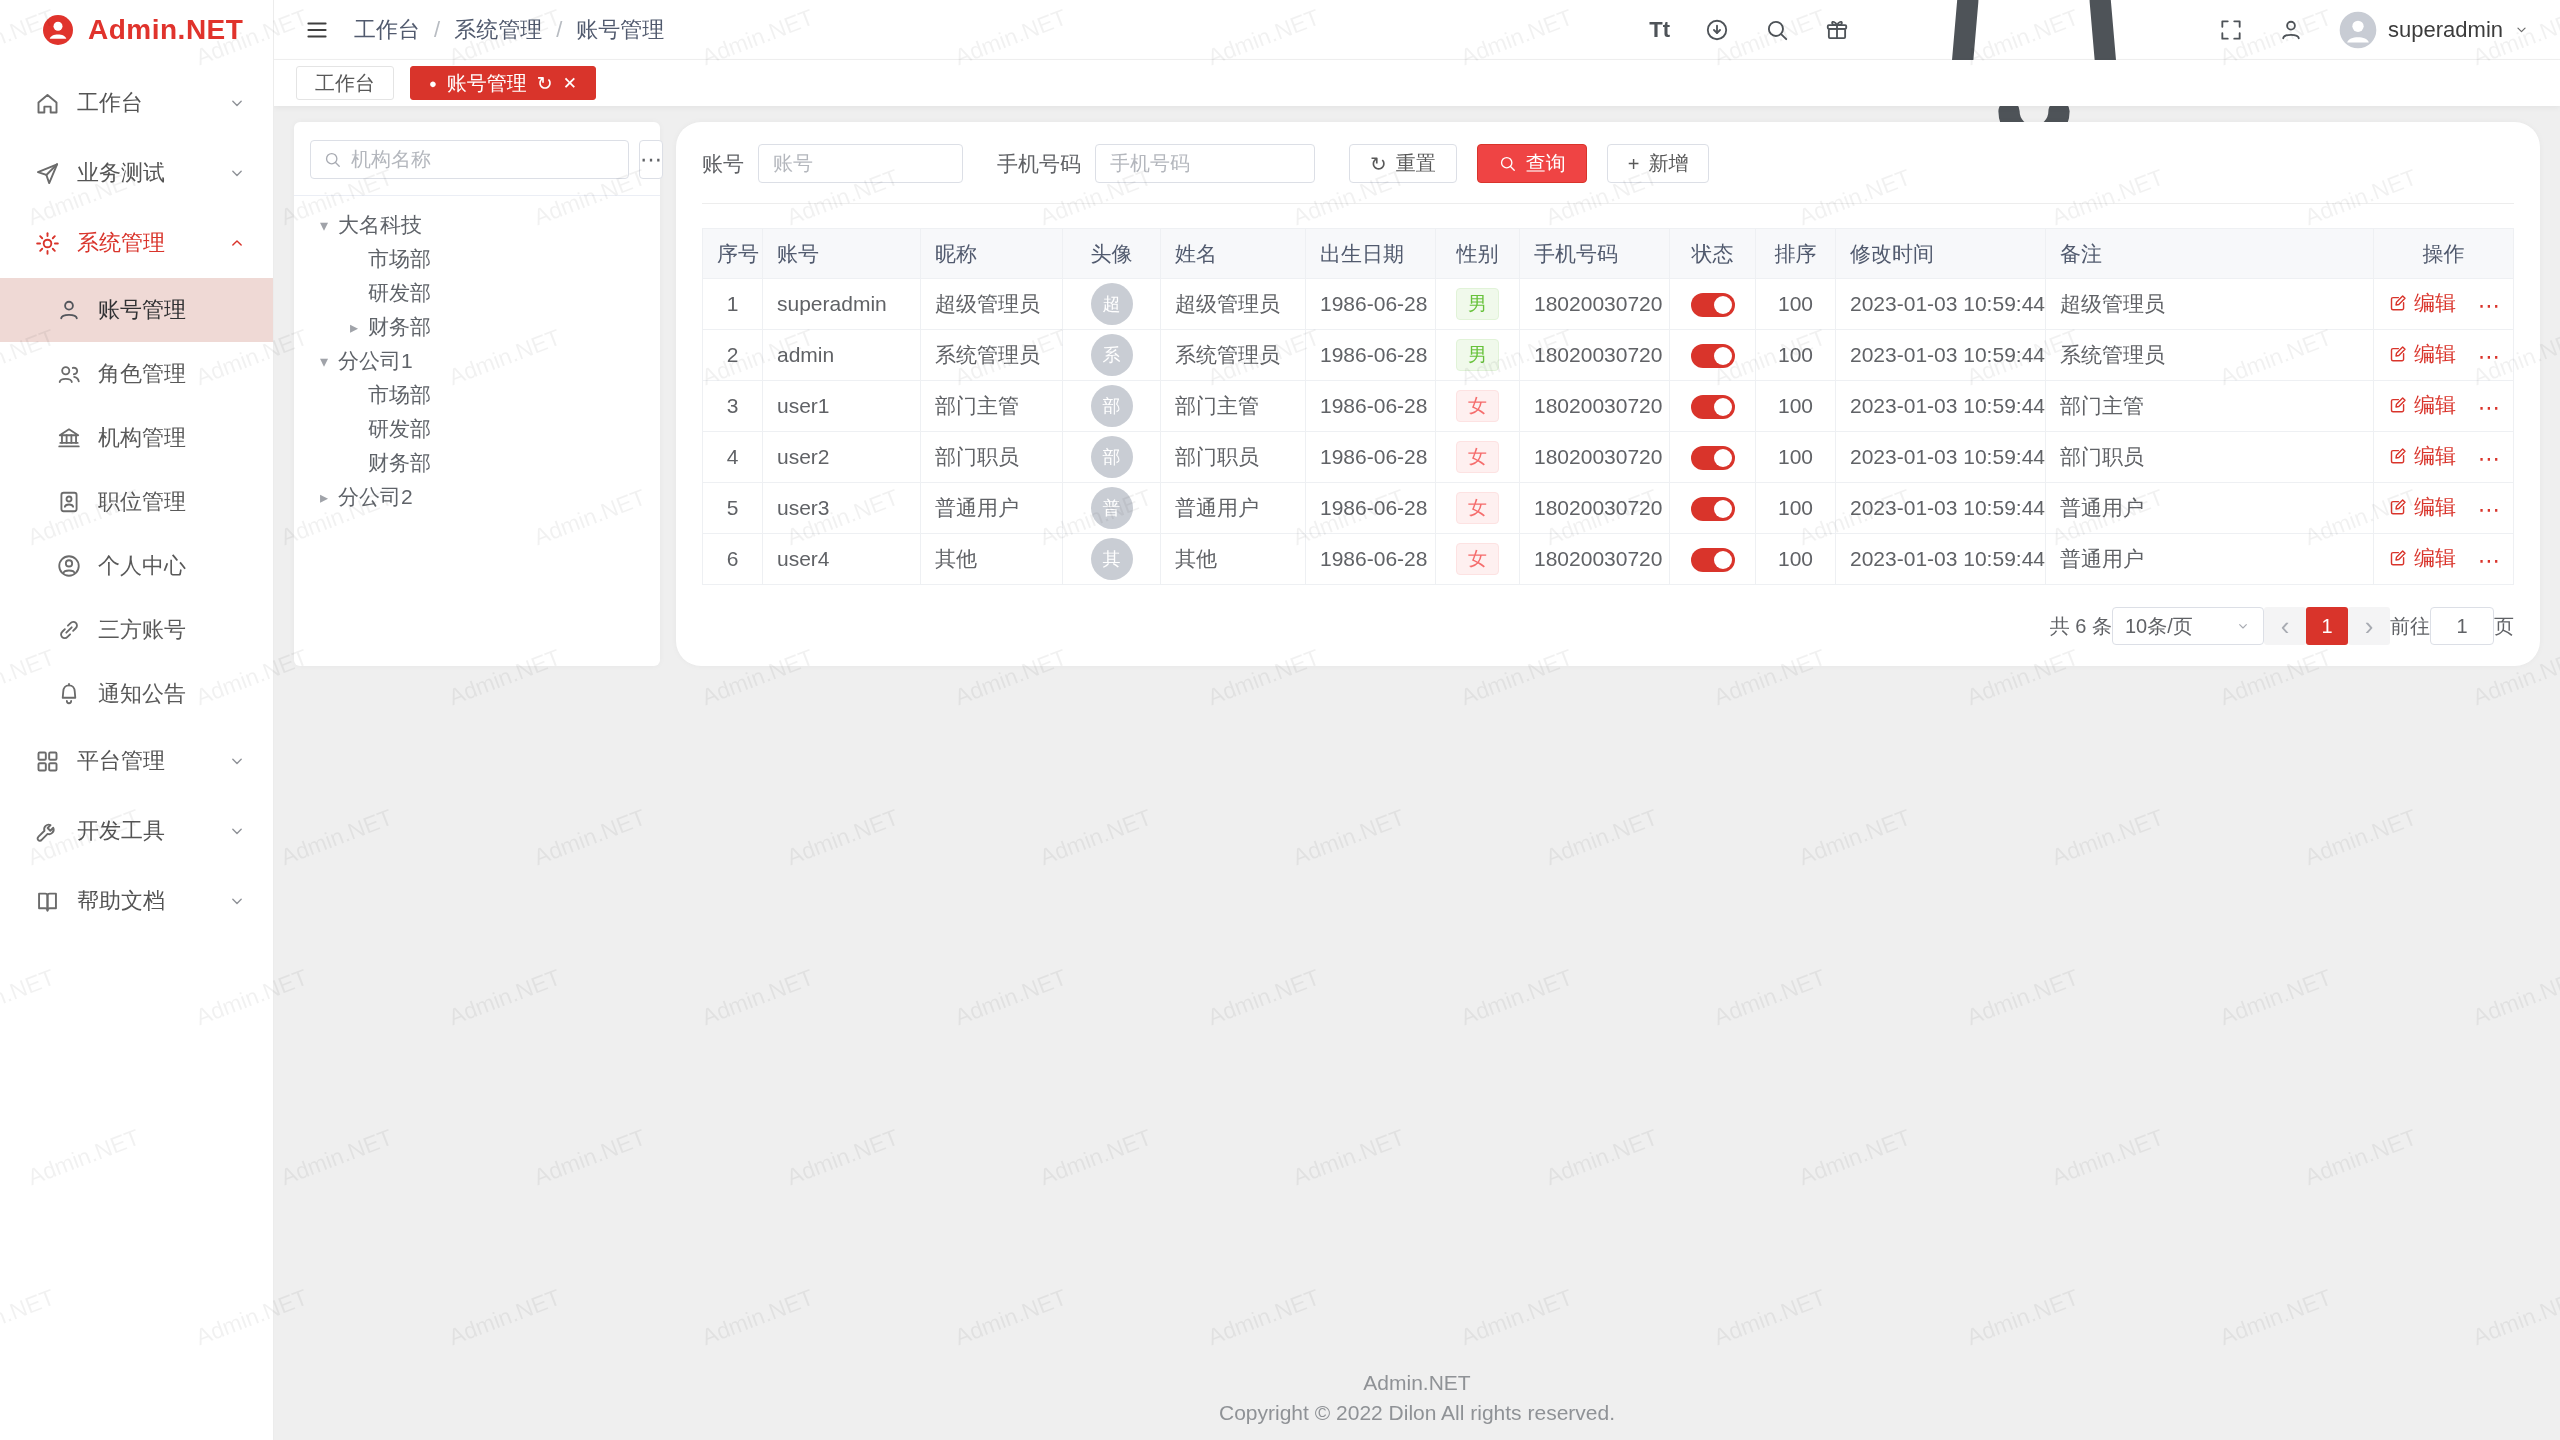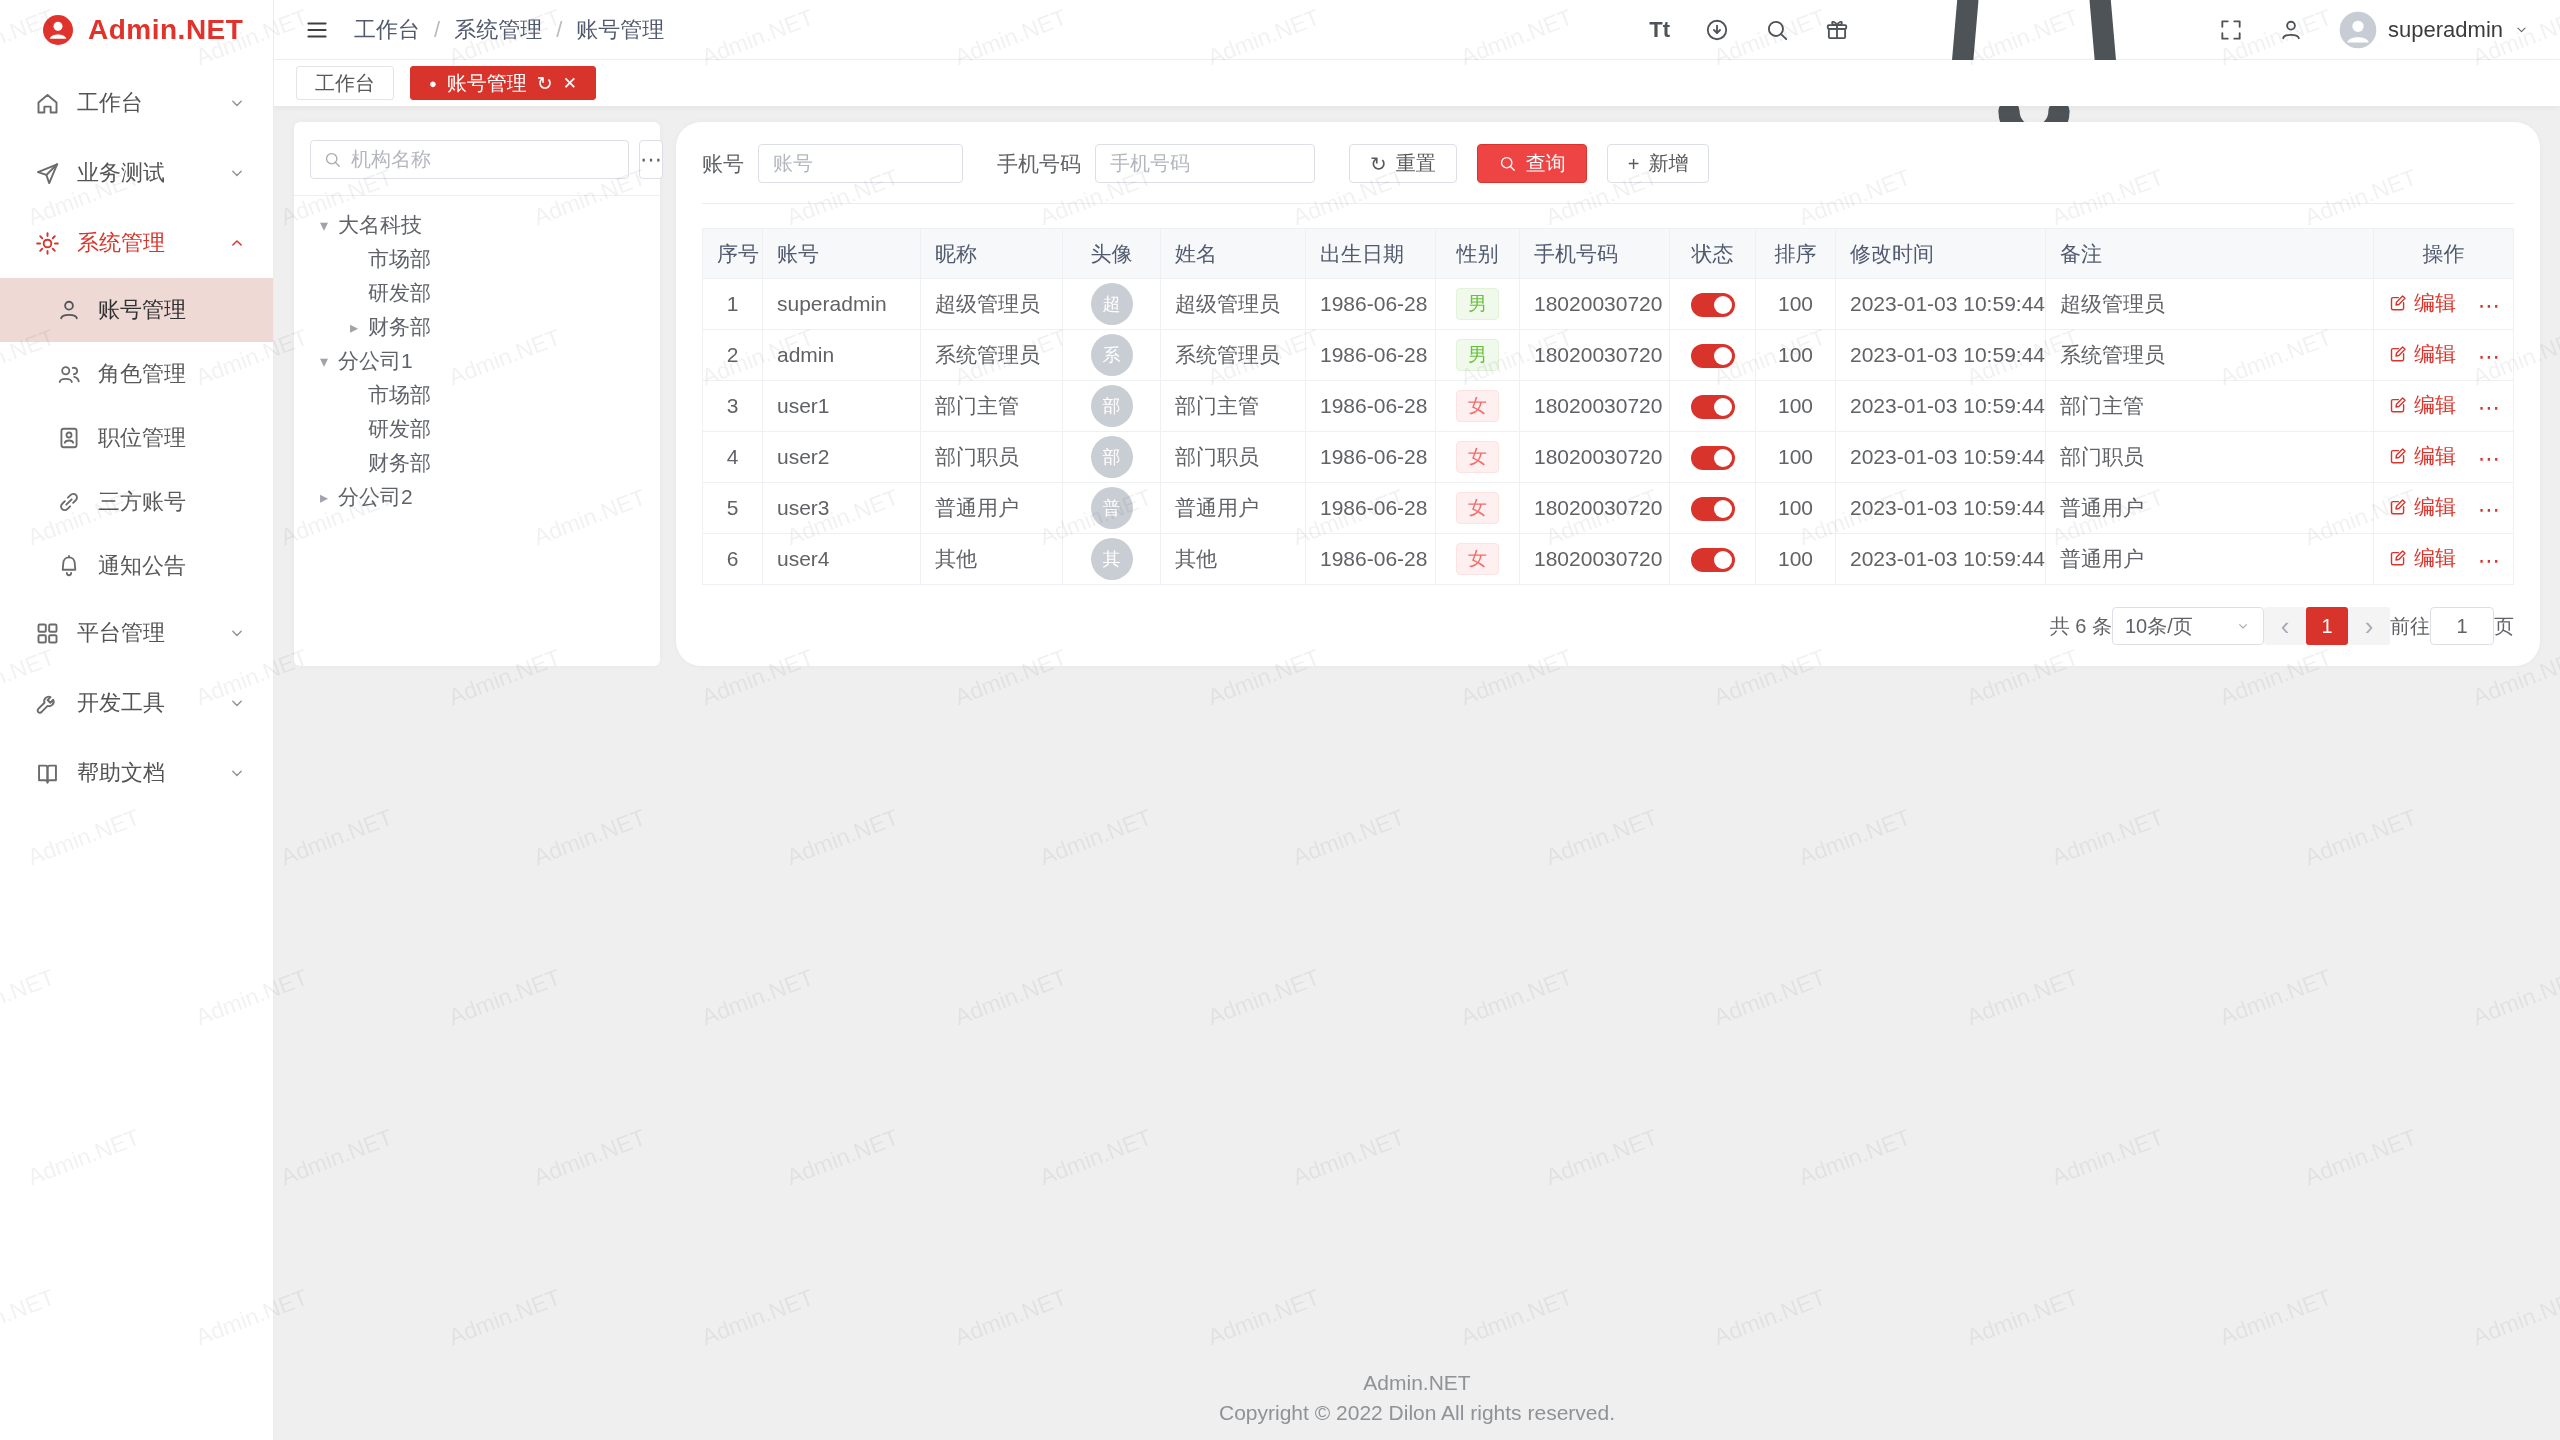--- a/index.html
+++ b/index.html
@@ -198,28 +198,52 @@
               <svg viewBox="0 0 24 24" fill="none" stroke="currentColor" stroke-width="1.7" stroke-linecap="round" stroke-linejoin="round">
                 <circle cx="9" cy="9" r="3.3"></circle>
                 <path d="M3.4 19.4c.7-3.8 10.5-3.8 11.2 0"></path>
                 <path d="M15.5 6.4a3 3 0 1 1 1 5.8"></path>
                 <path d="M16.8 14.6c2.4.5 3.8 1.9 4.2 4.2"></path>
               </svg>
             </span>
           <span class="m-label">角色管理</span>
         </div>
         <div class="submenu-item">
+          <span class="m-icon" data-icon="bank">
+              <svg viewBox="0 0 24 24" fill="none" stroke="currentColor" stroke-width="1.7" stroke-linecap="round" stroke-linejoin="round">
+                <path d="M3.5 9.5 12 4l8.5 5.5z"></path>
+                <line x1="5.5" y1="9.5" x2="5.5" y2="16.5"></line>
+                <line x1="9.8" y1="9.5" x2="9.8" y2="16.5"></line>
+                <line x1="14.2" y1="9.5" x2="14.2" y2="16.5"></line>
+                <line x1="18.5" y1="9.5" x2="18.5" y2="16.5"></line>
+                <line x1="4" y1="16.5" x2="20" y2="16.5"></line>
+                <line x1="3" y1="19.8" x2="21" y2="19.8"></line>
+              </svg>
+            </span>
+          <span class="m-label">机构管理</span>
+        </div>
+        <div class="submenu-item">
           <span class="m-icon" data-icon="badge">
               <svg viewBox="0 0 24 24" fill="none" stroke="currentColor" stroke-width="1.7" stroke-linecap="round" stroke-linejoin="round">
                 <rect x="5" y="3.5" width="14" height="17" rx="2"></rect>
                 <circle cx="12" cy="9.2" r="2.3"></circle>
                 <path d="M8.2 16.4c.5-2.8 7.1-2.8 7.6 0"></path>
               </svg>
             </span>
           <span class="m-label">职位管理</span>
+        </div>
+        <div class="submenu-item">
+          <span class="m-icon" data-icon="personcircle">
+              <svg viewBox="0 0 24 24" fill="none" stroke="currentColor" stroke-width="1.7" stroke-linecap="round" stroke-linejoin="round">
+                <circle cx="12" cy="12" r="9"></circle>
+                <circle cx="12" cy="9.6" r="2.9"></circle>
+                <path d="M6.8 18.6c.8-3.3 9.6-3.3 10.4 0"></path>
+              </svg>
+            </span>
+          <span class="m-label">个人中心</span>
         </div>
         <div class="submenu-item">
           <span class="m-icon" data-icon="link">
               <svg viewBox="0 0 24 24" fill="none" stroke="currentColor" stroke-width="1.7" stroke-linecap="round" stroke-linejoin="round">
                 <path d="M9.5 14.5l5-5"></path>
                 <path d="M8.2 11.2l-2.4 2.4a3.4 3.4 0 1 0 4.8 4.8l2.4-2.4"></path>
                 <path d="M15.8 12.8l2.4-2.4a3.4 3.4 0 1 0-4.8-4.8L11 8"></path>
               </svg>
             </span>
           <span class="m-label">三方账号</span>

